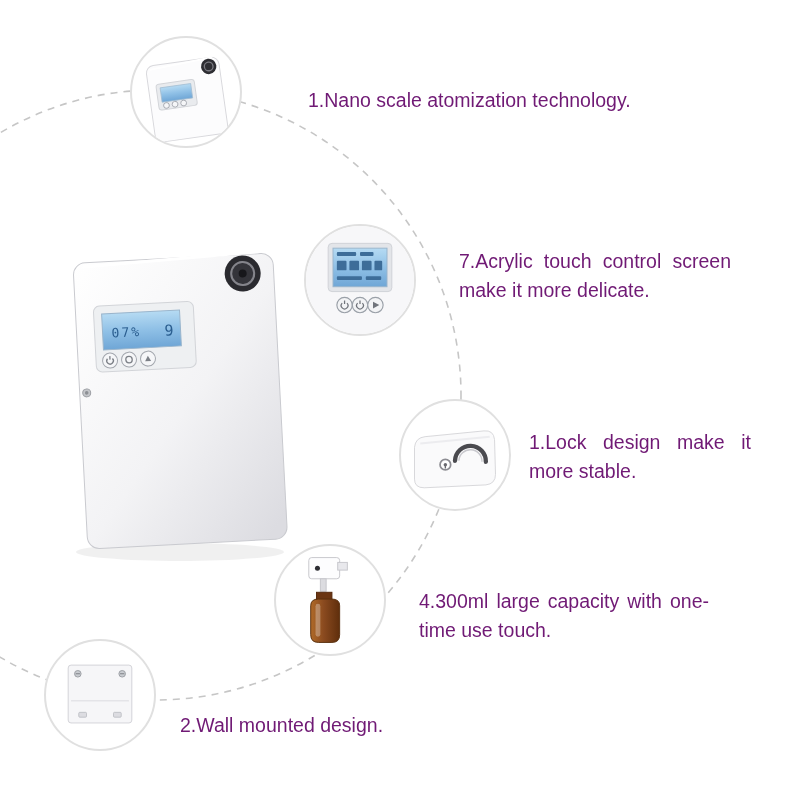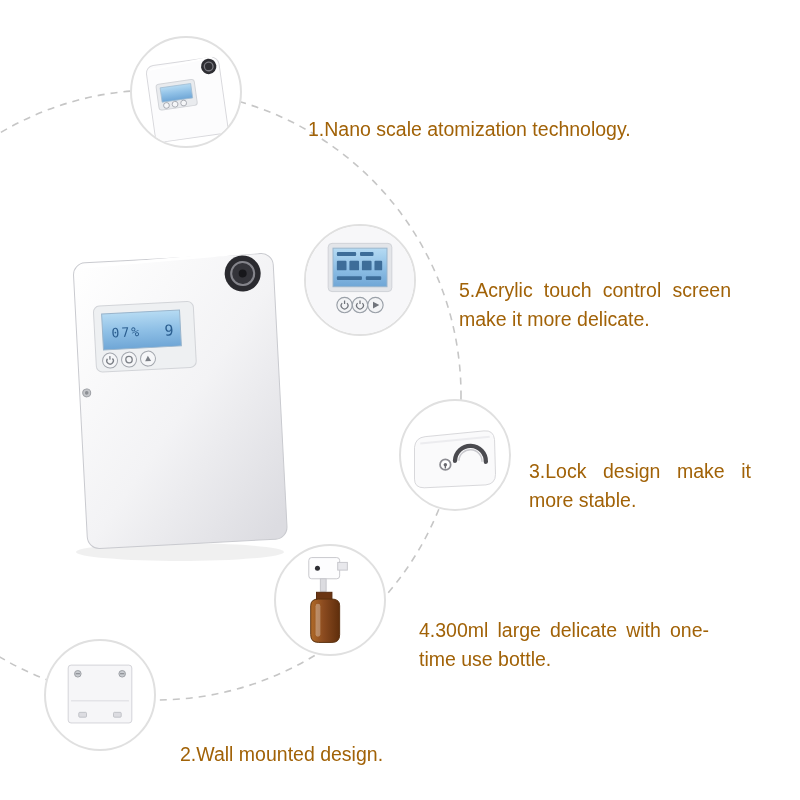--- a/index.html
+++ b/index.html
@@ -26,26 +26,25 @@
 
   .callout-1 { left:130px; top:36px; }
   .callout-2 { left:304px; top:224px; }
   .callout-3 { left:399px; top:399px; }
   .callout-4 { left:274px; top:544px; }
   .callout-5 { left:44px;  top:639px; }
 
   
   .feature {
     position:absolute;
-    color:#a16207;
+    color:#701a75;
     font-size:19.5px;
     line-height:1.5;
     text-align:justify;
     z-index:4;
-    margin-top:29px;
   }
   .feature-1 { left:308px; top:86px;  width:400px; }
   .feature-2 { left:459px; top:247px; width:272px; }
   .feature-3 { left:529px; top:428px; width:222px; }
   .feature-4 { left:419px; top:587px; width:290px; }
   .feature-5 { left:180px; top:711px; width:320px; }
 
   .device-main {
     position:absolute; left:52px; top:236px;
     width:256px; height:330px;
@@ -208,18 +207,18 @@
       </g>
       <g fill="#dcdce1" stroke="#c0c2c7">
         <rect x="34" y="74" width="8" height="5" rx="1"></rect>
         <rect x="70" y="74" width="8" height="5" rx="1"></rect>
       </g>
       <line x1="26" y1="62" x2="86" y2="62" stroke="#e4e4e8" stroke-width="1.5"></line>
     </svg>
   </div>
 
   <div class="feature feature-1">1.Nano scale atomization technology.</div>
-  <div class="feature feature-2">5.Acrylic touch control screen make it more delicate.</div>
-  <div class="feature feature-3">3.Lock design make it more stable.</div>
-  <div class="feature feature-4">4.300ml large delicate with one-time use bottle.</div>
+  <div class="feature feature-2">7.Acrylic touch control screen make it more delicate.</div>
+  <div class="feature feature-3">1.Lock design make it more stable.</div>
+  <div class="feature feature-4">4.300ml large capacity with one-time use touch.</div>
   <div class="feature feature-5">2.Wall mounted design.</div>
 
 </div>
 
 </body></html>

